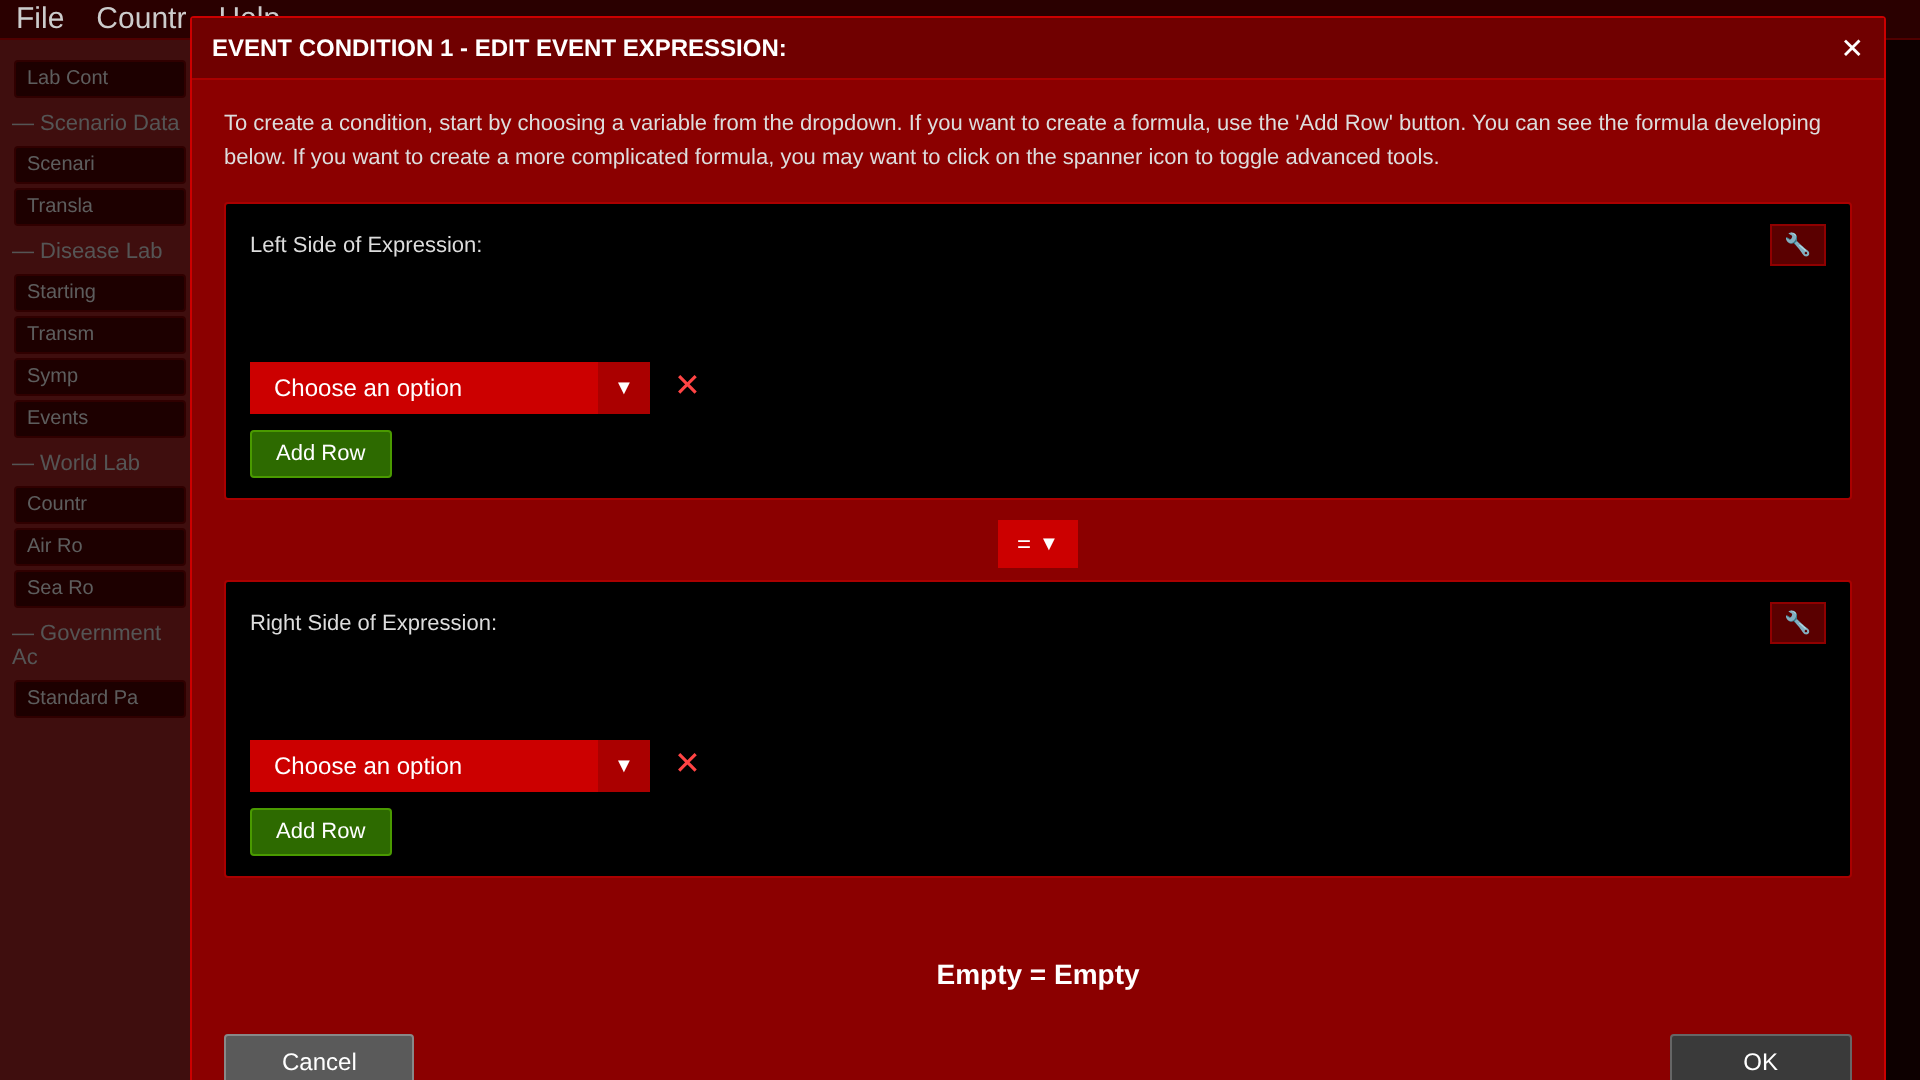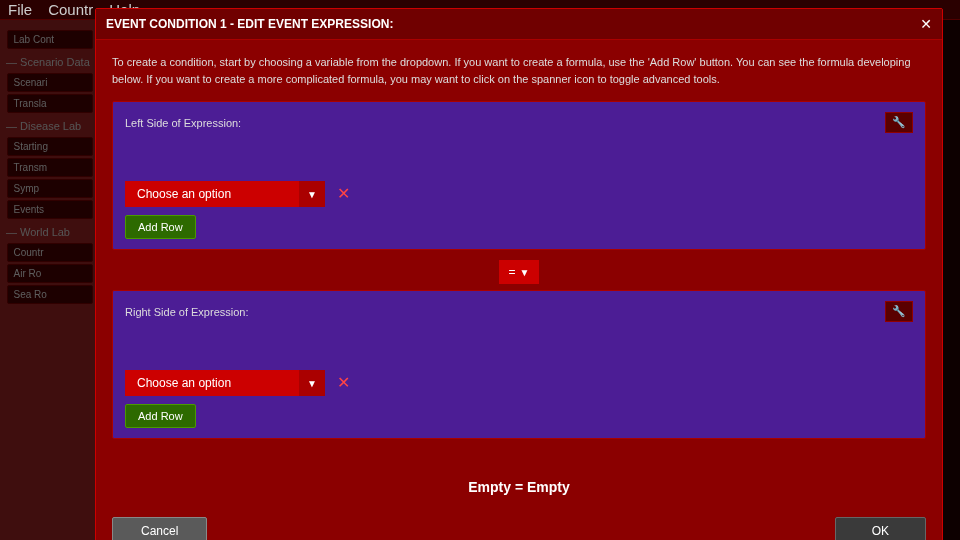--- a/index.html
+++ b/index.html
@@ -126,21 +126,21 @@
 
     .modal-description {
       color: #ddd;
       font-size: 11px;
       line-height: 1.5;
       margin-bottom: 14px;
     }
 
     
     .expression-panel {
-      background: #4c1d95;
+      background: #000000;
       border: 1px solid #aa0000;
       border-radius: 2px;
       margin-bottom: 10px;
       padding: 10px 12px;
     }
 
     .expression-label {
       color: #ddd;
       font-size: 11px;
       margin-bottom: 10px;
@@ -302,20 +302,24 @@
     <button class="sidebar-btn">Starting</button>
     <button class="sidebar-btn">Transm</button>
     <button class="sidebar-btn">Symp</button>
     <button class="sidebar-btn">Events</button>
   </div>
   <div class="sidebar-section">
     <div class="sidebar-section-header">— World Lab</div>
     <button class="sidebar-btn">Countr</button>
     <button class="sidebar-btn">Air Ro</button>
     <button class="sidebar-btn">Sea Ro</button>
+  </div>
+  <div class="sidebar-section">
+    <div class="sidebar-section-header">— Government Ac</div>
+    <button class="sidebar-btn">Standard Pa</button>
   </div>
 </div>
 
 <div class="overlay"></div>
 
 <div class="modal">
 
   <div class="modal-titlebar">
     <span class="modal-title">EVENT CONDITION 1 - EDIT EVENT EXPRESSION:</span>
     <button class="modal-close">✕</button>

